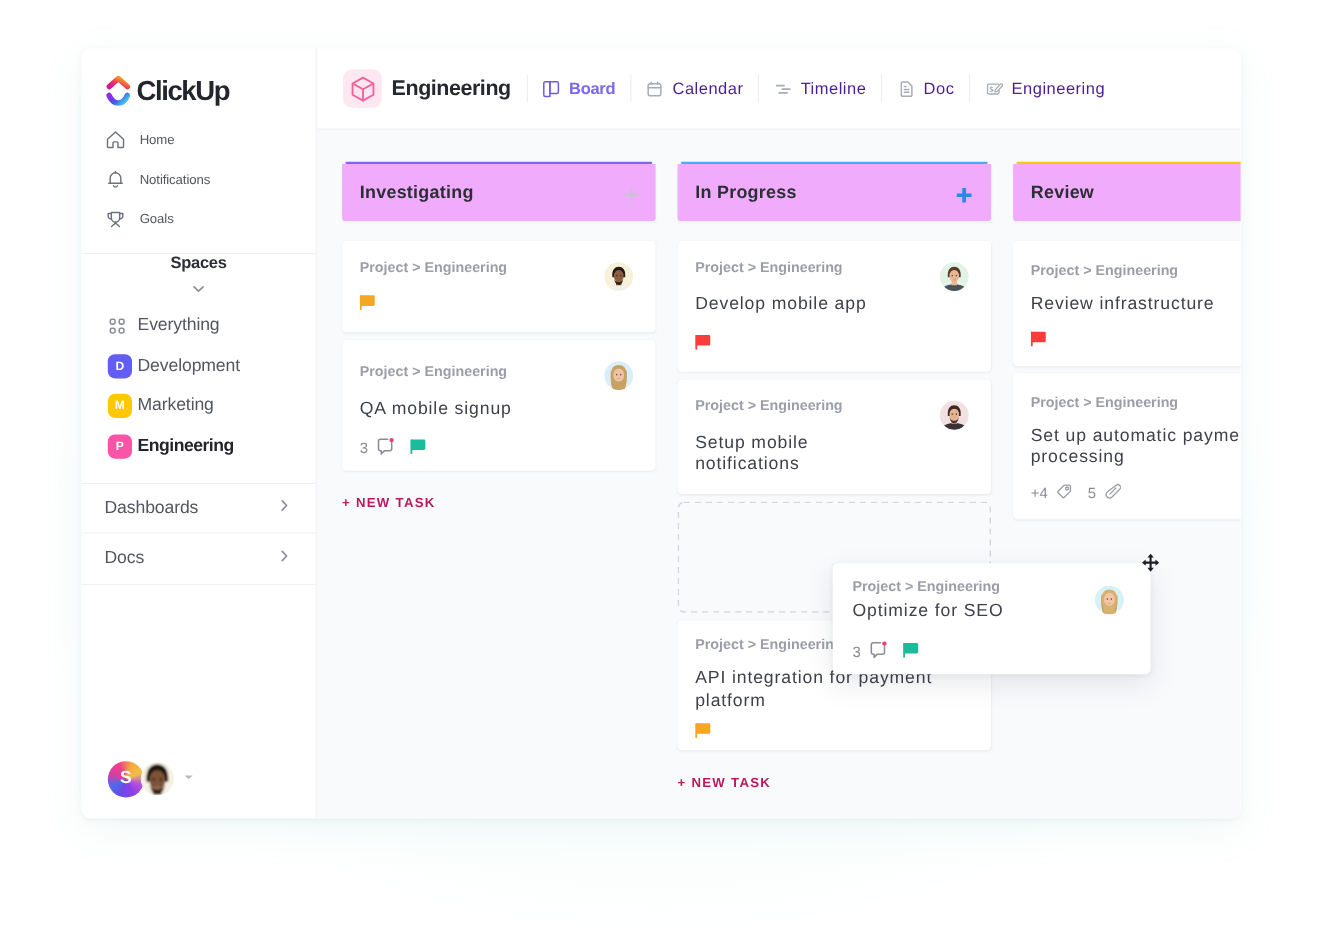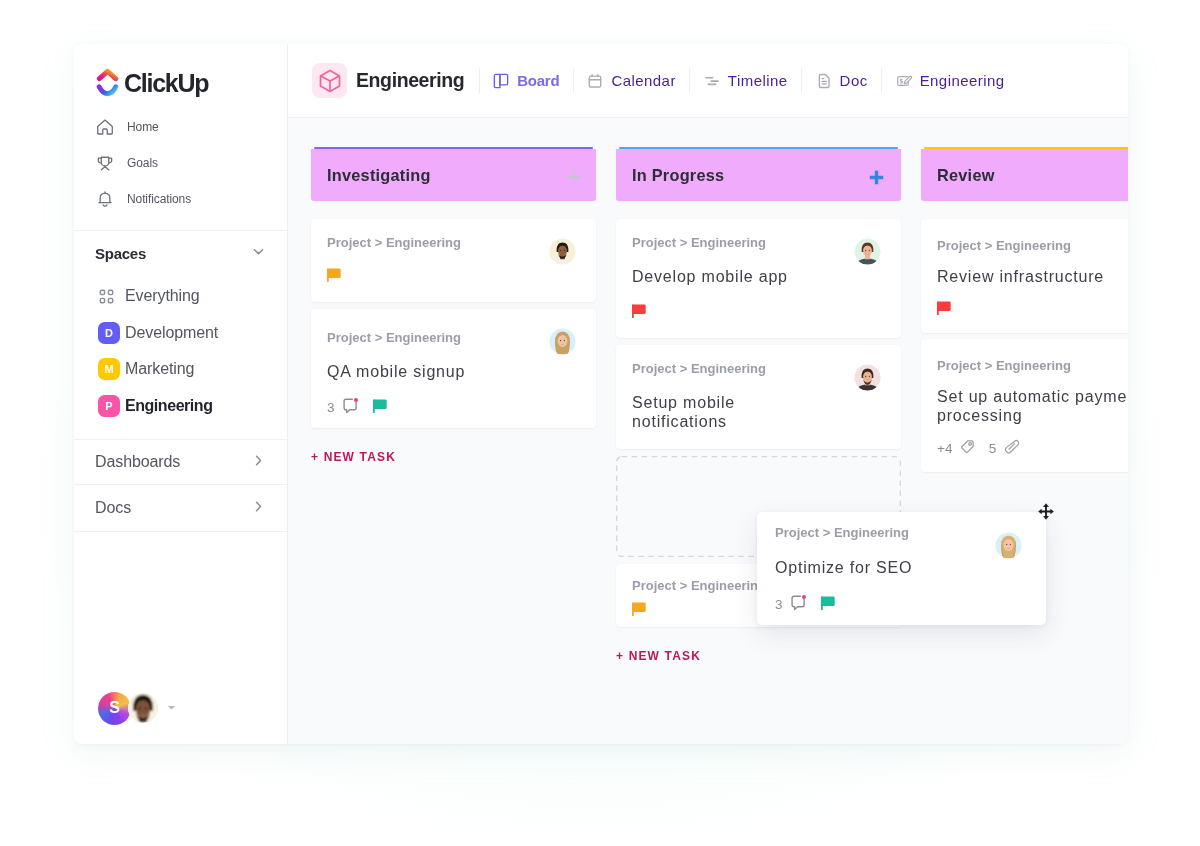--- a/index.html
+++ b/index.html
@@ -22,21 +22,21 @@
   .logo-text{font-size:25px;font-weight:bold;letter-spacing:-1.25px;color:#22252b;margin-top:-3px;}
   .navgroup{margin-top:12px;padding-bottom:0;}
   .navitem{display:flex;align-items:center;height:23px;padding-left:22px;margin-bottom:13px;
     cursor:pointer;}
   .navitem .ico{width:18px;height:18px;flex:0 0 18px;margin-right:13px;display:flex;
      align-items:center;justify-content:center;}
   .navitem .lbl{font-size:12px;color:#53565f;letter-spacing:-0.1px;}
   .sep{height:1px;background:#f0eff4;}
   .sep.s2{margin-top:8px;}
   .sep.s1{margin-top:7px;}
-  .spaces-head{display:flex;align-items:center;height:44px;padding:0 21px 0 21px;}
+  .spaces-head{display:flex;align-items:center;height:44px;padding:0 21px 0 21px;flex-direction:column;}
   .spaces-head .t{font-size:15px;font-weight:bold;color:#2b2e35;flex:1;letter-spacing:-0.25px;}
   .spacelist{padding-top:10px;}
   .spaceitem{display:flex;align-items:center;height:22px;padding-left:24px;margin-bottom:14.5px;cursor:pointer;}
   .spaceitem .ico{width:22px;height:22px;flex:0 0 22px;margin-right:5px;display:flex;align-items:center;justify-content:center;}
   .spaceitem .ico.gridico{justify-content:flex-start;}
   .spaceitem .lbl{font-size:16px;color:#53565f;letter-spacing:-0.1px;}
   .spaceitem.active .lbl{font-weight:bold;color:#22252b;letter-spacing:-0.45px;}
   .badge{width:22px;height:22px;border-radius:6.5px;color:#fff;font-size:11px;font-weight:bold;
     display:flex;align-items:center;justify-content:center;}
   .secitem{display:flex;align-items:center;height:44px;padding:0 21px;cursor:pointer;}
@@ -91,21 +91,21 @@
   .col.c3 .cmeta{margin-top:16px;}
   .col.c3 .cards{gap:6px;}
   .card.tight .ctitle{margin-top:13px;line-height:21px;}
   .card.tight .cmeta{margin-top:10px;}
   .ph{border-radius:5px;height:101px;background:transparent;position:relative;}
   .ph svg{display:block;}
   .newtask{font-size:12px;font-weight:bold;color:#be185d;letter-spacing:1.15px;margin-top:22px;padding-left:0px;}
   .dragcard{position:absolute;left:757px;top:512px;width:289px;background:#fff;border-radius:5px;
      padding:13px 17px 13px 18px;box-sizing:border-box;
      box-shadow:0 9px 26px rgba(40,50,70,.10), 0 1px 5px rgba(40,50,70,.06);}
-  .dragcard .ctitle{margin-top:18px;}
+  .dragcard .ctitle{margin-top:6px;}
   .dragcard .cmeta{margin-top:20px;}
   .dragcard .cav{right:24px;top:20px;}
   .movecur{position:absolute;left:1038px;top:503px;}
 
 </style>
 </head>
 <body>
 
 <div class="glow" data-name="page-backdrop-glow"></div>
 <div id="app" data-name="app-window">
@@ -139,42 +139,42 @@
 
     <div class="navgroup" data-name="sidebar-nav">
       <div class="navitem" data-name="sidebar-item-home">
         <span class="ico" data-name="home-icon">
           <svg viewBox="0 0 20 20" width="20" height="20" fill="none" stroke="#6d7179" stroke-width="1.45" stroke-linecap="round" stroke-linejoin="round">
             <path d="M1.9 9.5 L10 2.3 L18.1 9.5 V17.0 a0.8 0.8 0 0 1-0.8 0.8 H12.5 V13.3 a1.1 1.1 0 0 0-1.1-1.1 H8.6 a1.1 1.1 0 0 0-1.1 1.1 V17.8 H2.7 a0.8 0.8 0 0 1-0.8-0.8 Z"></path>
           </svg>
         </span>
         <span class="lbl" data-name="sidebar-item-label">Home</span>
       </div>
+      <div class="navitem" data-name="sidebar-item-notifications">
+        <span class="ico" data-name="bell-icon">
+          <svg viewBox="0 0 20 21.5" width="20" height="21.5" fill="none" stroke="#6d7179" stroke-width="1.45" stroke-linecap="round" stroke-linejoin="round">
+            <path d="M4.6 15.0 V9.9 a5.4 5.4 0 0 1 10.8 0 V15.0"></path>
+            <path d="M3.2 15.0 H16.8"></path>
+            <path d="M8.0 17.6 a2.2 2.2 0 0 0 4.0 0"></path>
+            <path d="M10 3.1 V4.6"></path>
+          </svg>
+        </span>
+        <span class="lbl" data-name="sidebar-item-label">Notifications</span>
+      </div>
       <div class="navitem" data-name="sidebar-item-goals">
         <span class="ico" data-name="trophy-icon">
           <svg viewBox="0 0 20 20" width="20" height="20" fill="none" stroke="#6d7179" stroke-width="1.45" stroke-linecap="round" stroke-linejoin="round">
             <path d="M5.8 3.6 H14.2 V9.1 a4.2 4.2 0 0 1-8.4 0 Z"></path>
             <path d="M5.8 4.6 H2.6 V7.2 a2.6 2.6 0 0 0 2.6 2.6 H5.9"></path>
             <path d="M14.2 4.6 H17.4 V7.2 a2.6 2.6 0 0 1-2.6 2.6 H14.1"></path>
             <path d="M10 13.3 V14.8"></path>
             <path d="M6.0 17.6 L10 14.2 L14.0 17.6"></path>
           </svg>
         </span>
         <span class="lbl" data-name="sidebar-item-label">Goals</span>
-      </div>
-      <div class="navitem" data-name="sidebar-item-notifications">
-        <span class="ico" data-name="bell-icon">
-          <svg viewBox="0 0 20 21.5" width="20" height="21.5" fill="none" stroke="#6d7179" stroke-width="1.45" stroke-linecap="round" stroke-linejoin="round">
-            <path d="M4.6 15.0 V9.9 a5.4 5.4 0 0 1 10.8 0 V15.0"></path>
-            <path d="M3.2 15.0 H16.8"></path>
-            <path d="M8.0 17.6 a2.2 2.2 0 0 0 4.0 0"></path>
-            <path d="M10 3.1 V4.6"></path>
-          </svg>
-        </span>
-        <span class="lbl" data-name="sidebar-item-label">Notifications</span>
       </div>
     </div>
 
     <div class="sep s1" data-name="sidebar-divider-1"></div>
 
     <div class="spaces-head" data-name="spaces-header">
       <span class="t" data-name="spaces-title">Spaces</span>
       <span data-name="chevron-down-icon">
         <svg viewBox="0 0 16 16" width="15" height="15" fill="none" stroke="#8a8d98" stroke-width="1.6" stroke-linecap="round" stroke-linejoin="round">
             <path d="M3.6 6.2 L8 10.3 L12.4 6.2"></path>
@@ -513,20 +513,21 @@
                 </svg>
             </div>
           </div>
           <div class="ph" data-name="card-drop-placeholder">
             <svg width="285" height="101" viewBox="0 0 285 101">
                 <rect x="0.7" y="0.7" width="283.6" height="99.6" rx="5" ry="5" fill="none" stroke="#d5d6dc" stroke-width="1.3" stroke-dasharray="5.5 4.5"></rect>
               </svg>
           </div>
           <div class="card tight" data-name="task-card">
             <div class="crumb" data-name="task-breadcrumb">Project &gt; Engineering</div>
+            <div class="ctitle" data-name="task-title">API integration for payment platform</div>
             <div class="cmeta" data-name="task-meta">
               <span data-name="flag-icon">
                 <svg viewBox="0 0 15 15" width="15" height="15">
                     <path d="M0.5 1.5 h11.9 a1.3 1.3 0 0 1 1.3 1.3 v7.0 a1.3 1.3 0 0 1-1.3 1.3 h-11.9 Z" fill="#f5a623"></path>
                     <rect x="0" y="1.5" width="1.8" height="13.5" rx="0.6" fill="#f5a623"></rect>
                   </svg>
               </span>
             </div>
           </div>
         </div>

